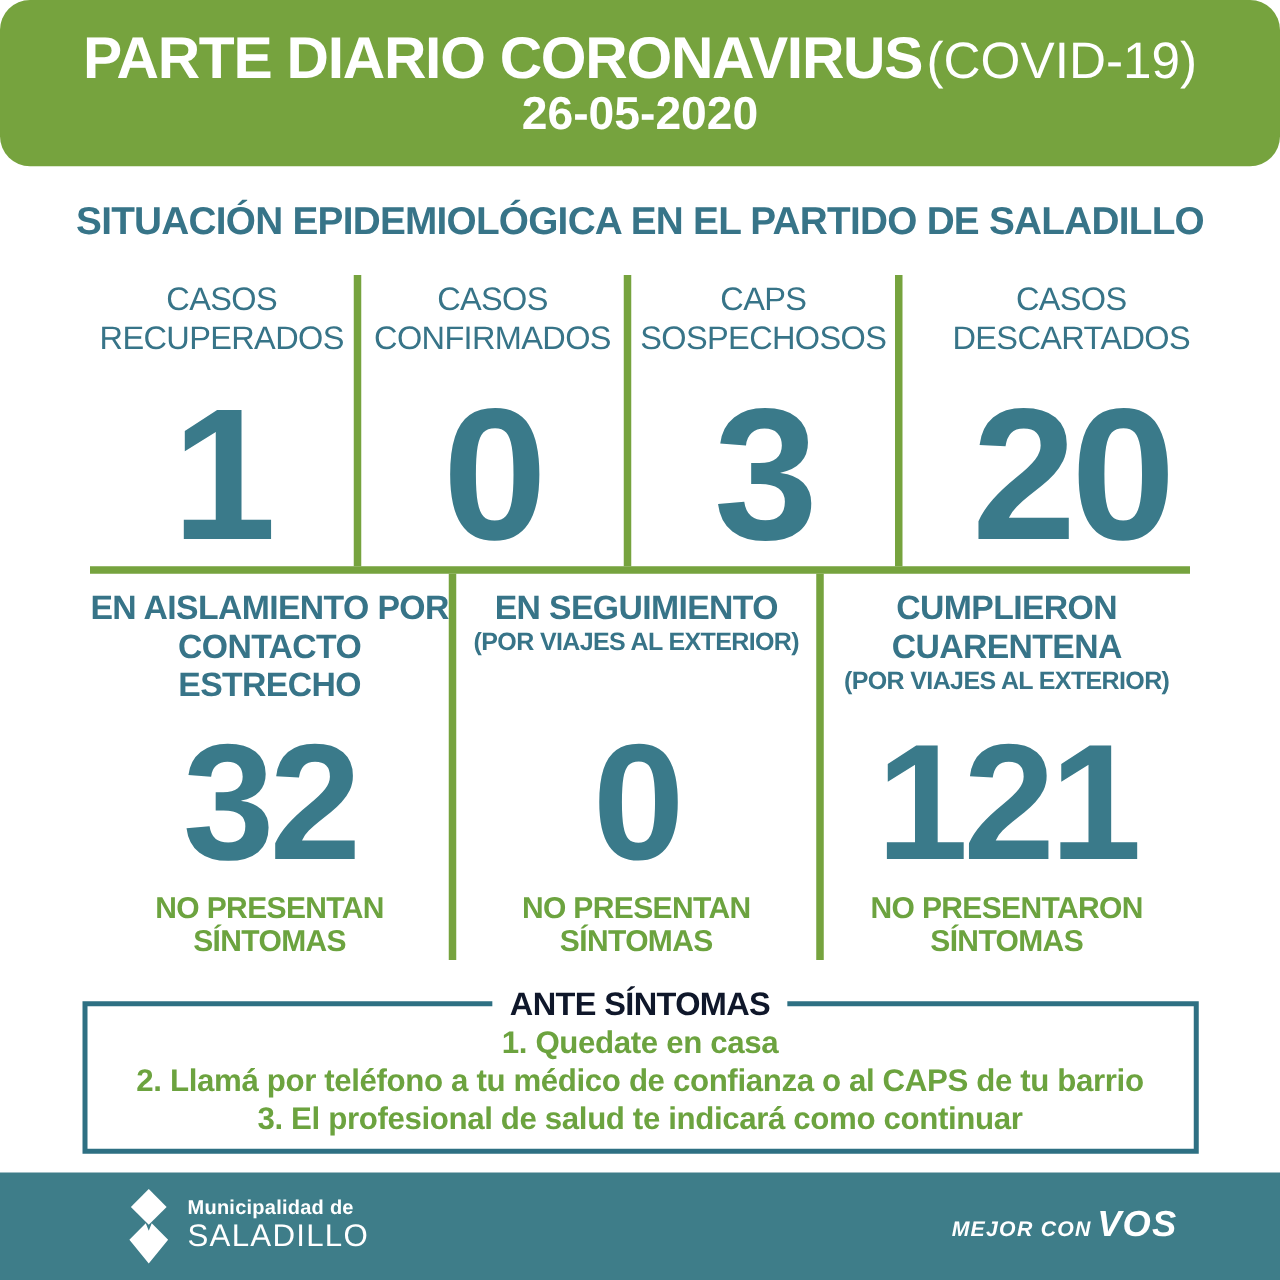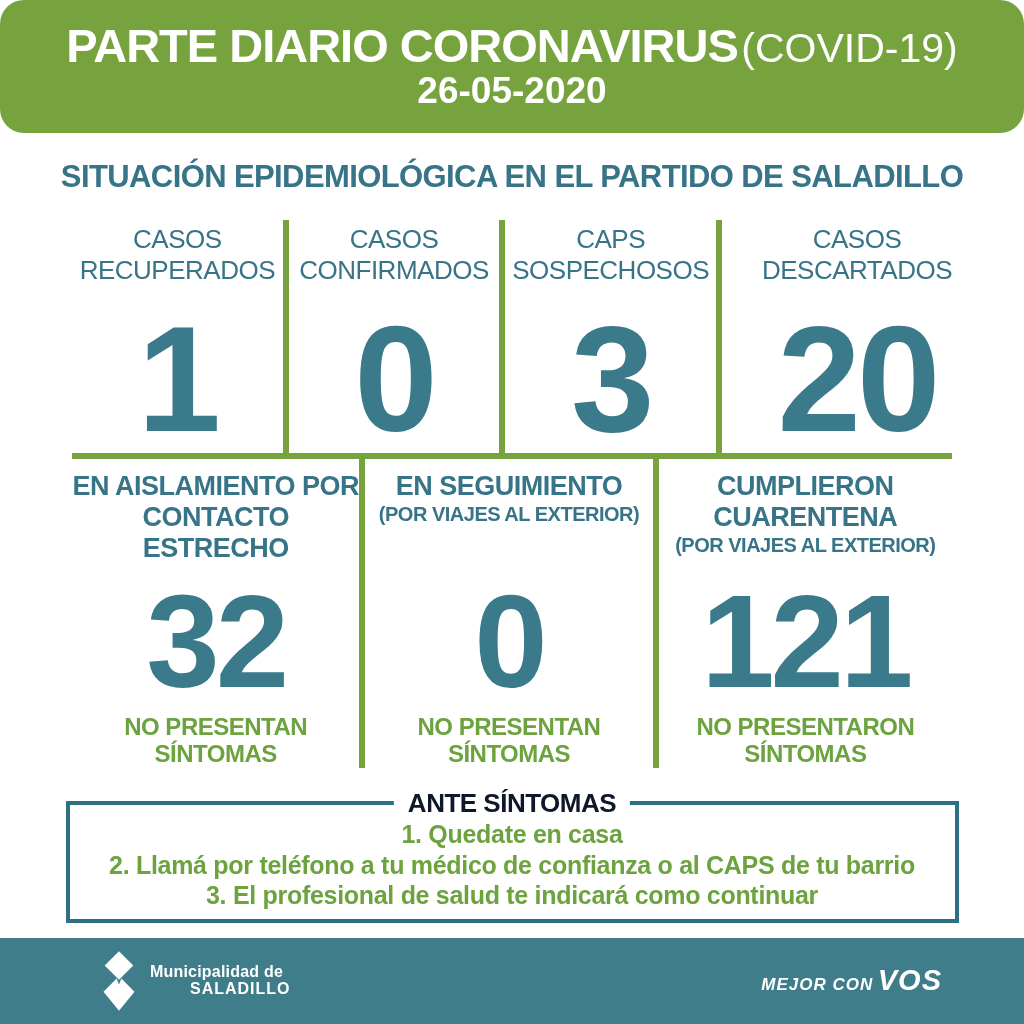--- a/index.html
+++ b/index.html
@@ -150,21 +150,21 @@
     color: #ffffff;
     display: flex;
     align-items: center;
     justify-content: space-between;
     padding: 0 82px 0 100px;
   }
   .logo-wrap { display: flex; align-items: center; gap: 12px; }
   .logo-icon { width: 38px; height: 62px; display: block; }
   .logo-text { line-height: 1.05; }
   .logo-top { font-size: 16px; font-weight: bold; display: block; letter-spacing: 0.2px; }
-  .logo-bottom { font-size: 16px; font-weight: bold; display: block; letter-spacing: 1px; margin-left: 40px; }
+  .logo-bottom { font-size: 25px; font-weight: normal; display: block; letter-spacing: 1px; }
   .hashtag { font-size: 29px; font-weight: bold; letter-spacing: -0.5px; }
   .slogan { font-style: italic; white-space: nowrap; }
   .slogan-prefix { font-size: 17px; font-weight: bold; letter-spacing: 1px; }
   .slogan-word { font-size: 29px; font-weight: bold; letter-spacing: 1px; }
 </style>
 </head>
 <body>
 
 <div class="banner">
   <div class="banner-line1">

